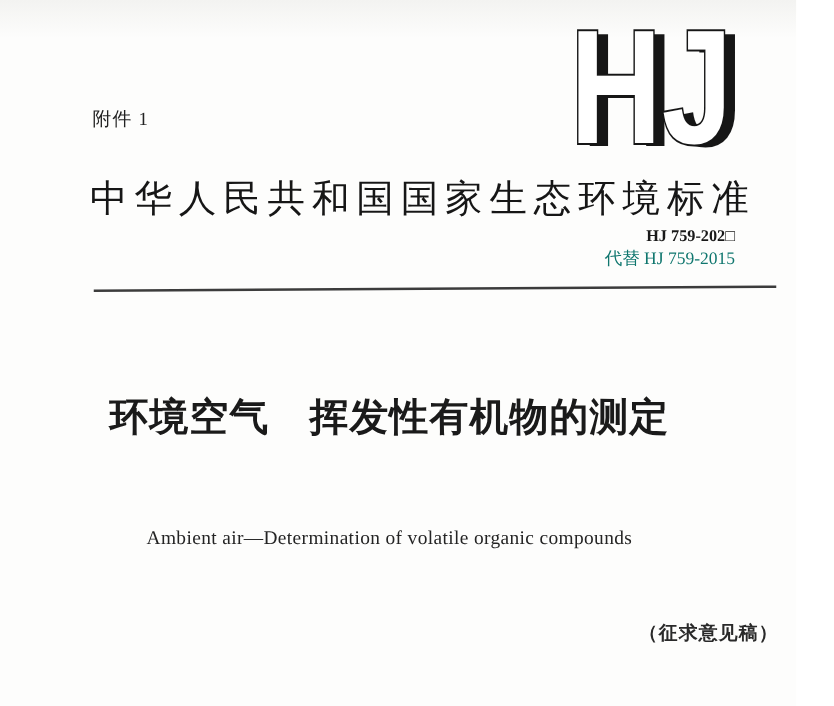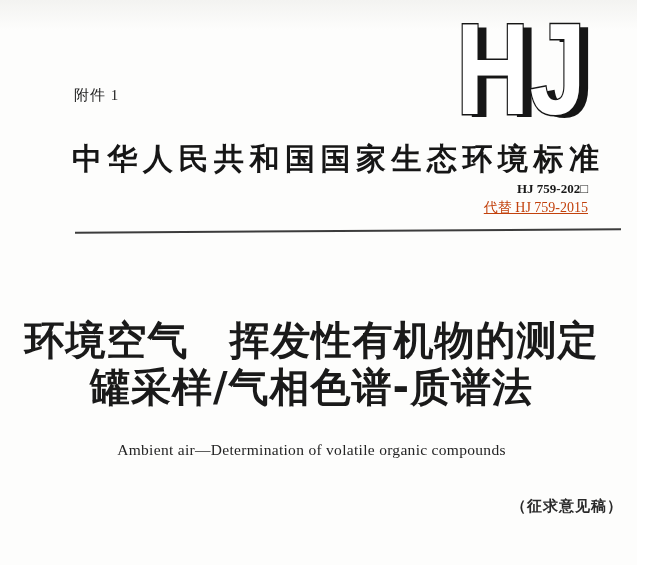--- a/index.html
+++ b/index.html
@@ -41,73 +41,72 @@
   .hj-logo {
     position: absolute;
     left: 448px; top: 12px;
     width: 164px; height: 116px;
   }
   .heading {
     position: absolute;
     left: 72px; top: 139px;
     width: 560px;
     font-size: 30px;
-    font-weight: bold;
+    font-weight: normal;
     letter-spacing: 5.5px;
     white-space: nowrap;
     color: #161616;
   }
   .std-block {
     position: absolute;
     right: 49px; top: 181px;
     text-align: right;
     line-height: 1.25;
     white-space: nowrap;
   }
   .std-no {
     font-size: 13px;
     font-weight: bold;
     color: #191919;
   }
   .std-replaces {
     font-size: 14px;
     margin-top: 2px;
-    color: #c2410c;
-    text-decoration: underline;
+    color: #0f766e;
   }
   .header-rule {
     position: absolute;
     left: 75px; top: 230px;
     width: 546px; height: 2px;
     background: #3c3c3c;
     transform: rotate(-0.35deg);
   }
   .title-cn {
     position: absolute;
     left: 0; right: 14px;
     text-align: center;
     font-family: "DejaVu Sans", "Liberation Sans", sans-serif;
     font-weight: bold;
-    font-size: 40px;
+    font-size: 31px;
     letter-spacing: 1px;
     color: #1a1a1a;
     white-space: nowrap;
   }
   .title-cn-1 { top: 313px; }
   .title-cn-2 { top: 360px; }
   .title-en {
     position: absolute;
     left: 0; right: 14px;
     text-align: center;
     font-size: 15.5px;
     letter-spacing: 0.3px;
     color: #242424;
     white-space: nowrap;
   }
-  .title-en-1 { top: 441px; }
+  .title-en-1 { top: 422px; }
   .title-en-2 { top: 460px; }
   .draft-note {
     position: absolute;
     left: 0; right: 14px;
     top: 497px;
     text-align: right;
     font-family: "DejaVu Sans", "Liberation Sans", sans-serif;
     font-weight: bold;
     font-size: 15px;
     letter-spacing: 1px;
@@ -133,21 +132,20 @@
 
   <div class="std-block">
     <div class="std-no">HJ 759-202□</div>
     <div class="std-replaces">代替 HJ 759-2015</div>
   </div>
 
   <div class="header-rule"></div>
 
   <div class="title-cn title-cn-1">环境空气　挥发性有机物的测定</div>
 
-  <div class="title-cn title-cn-2">罐采样/气相色谱-质谱法</div>
 
   <div class="title-en title-en-1">Ambient air—Determination of volatile organic compounds</div>
 
 
   <div class="draft-note">（征求意见稿）</div>
 
   <div class="scan-edge-right"></div>
 
 </div>
 

